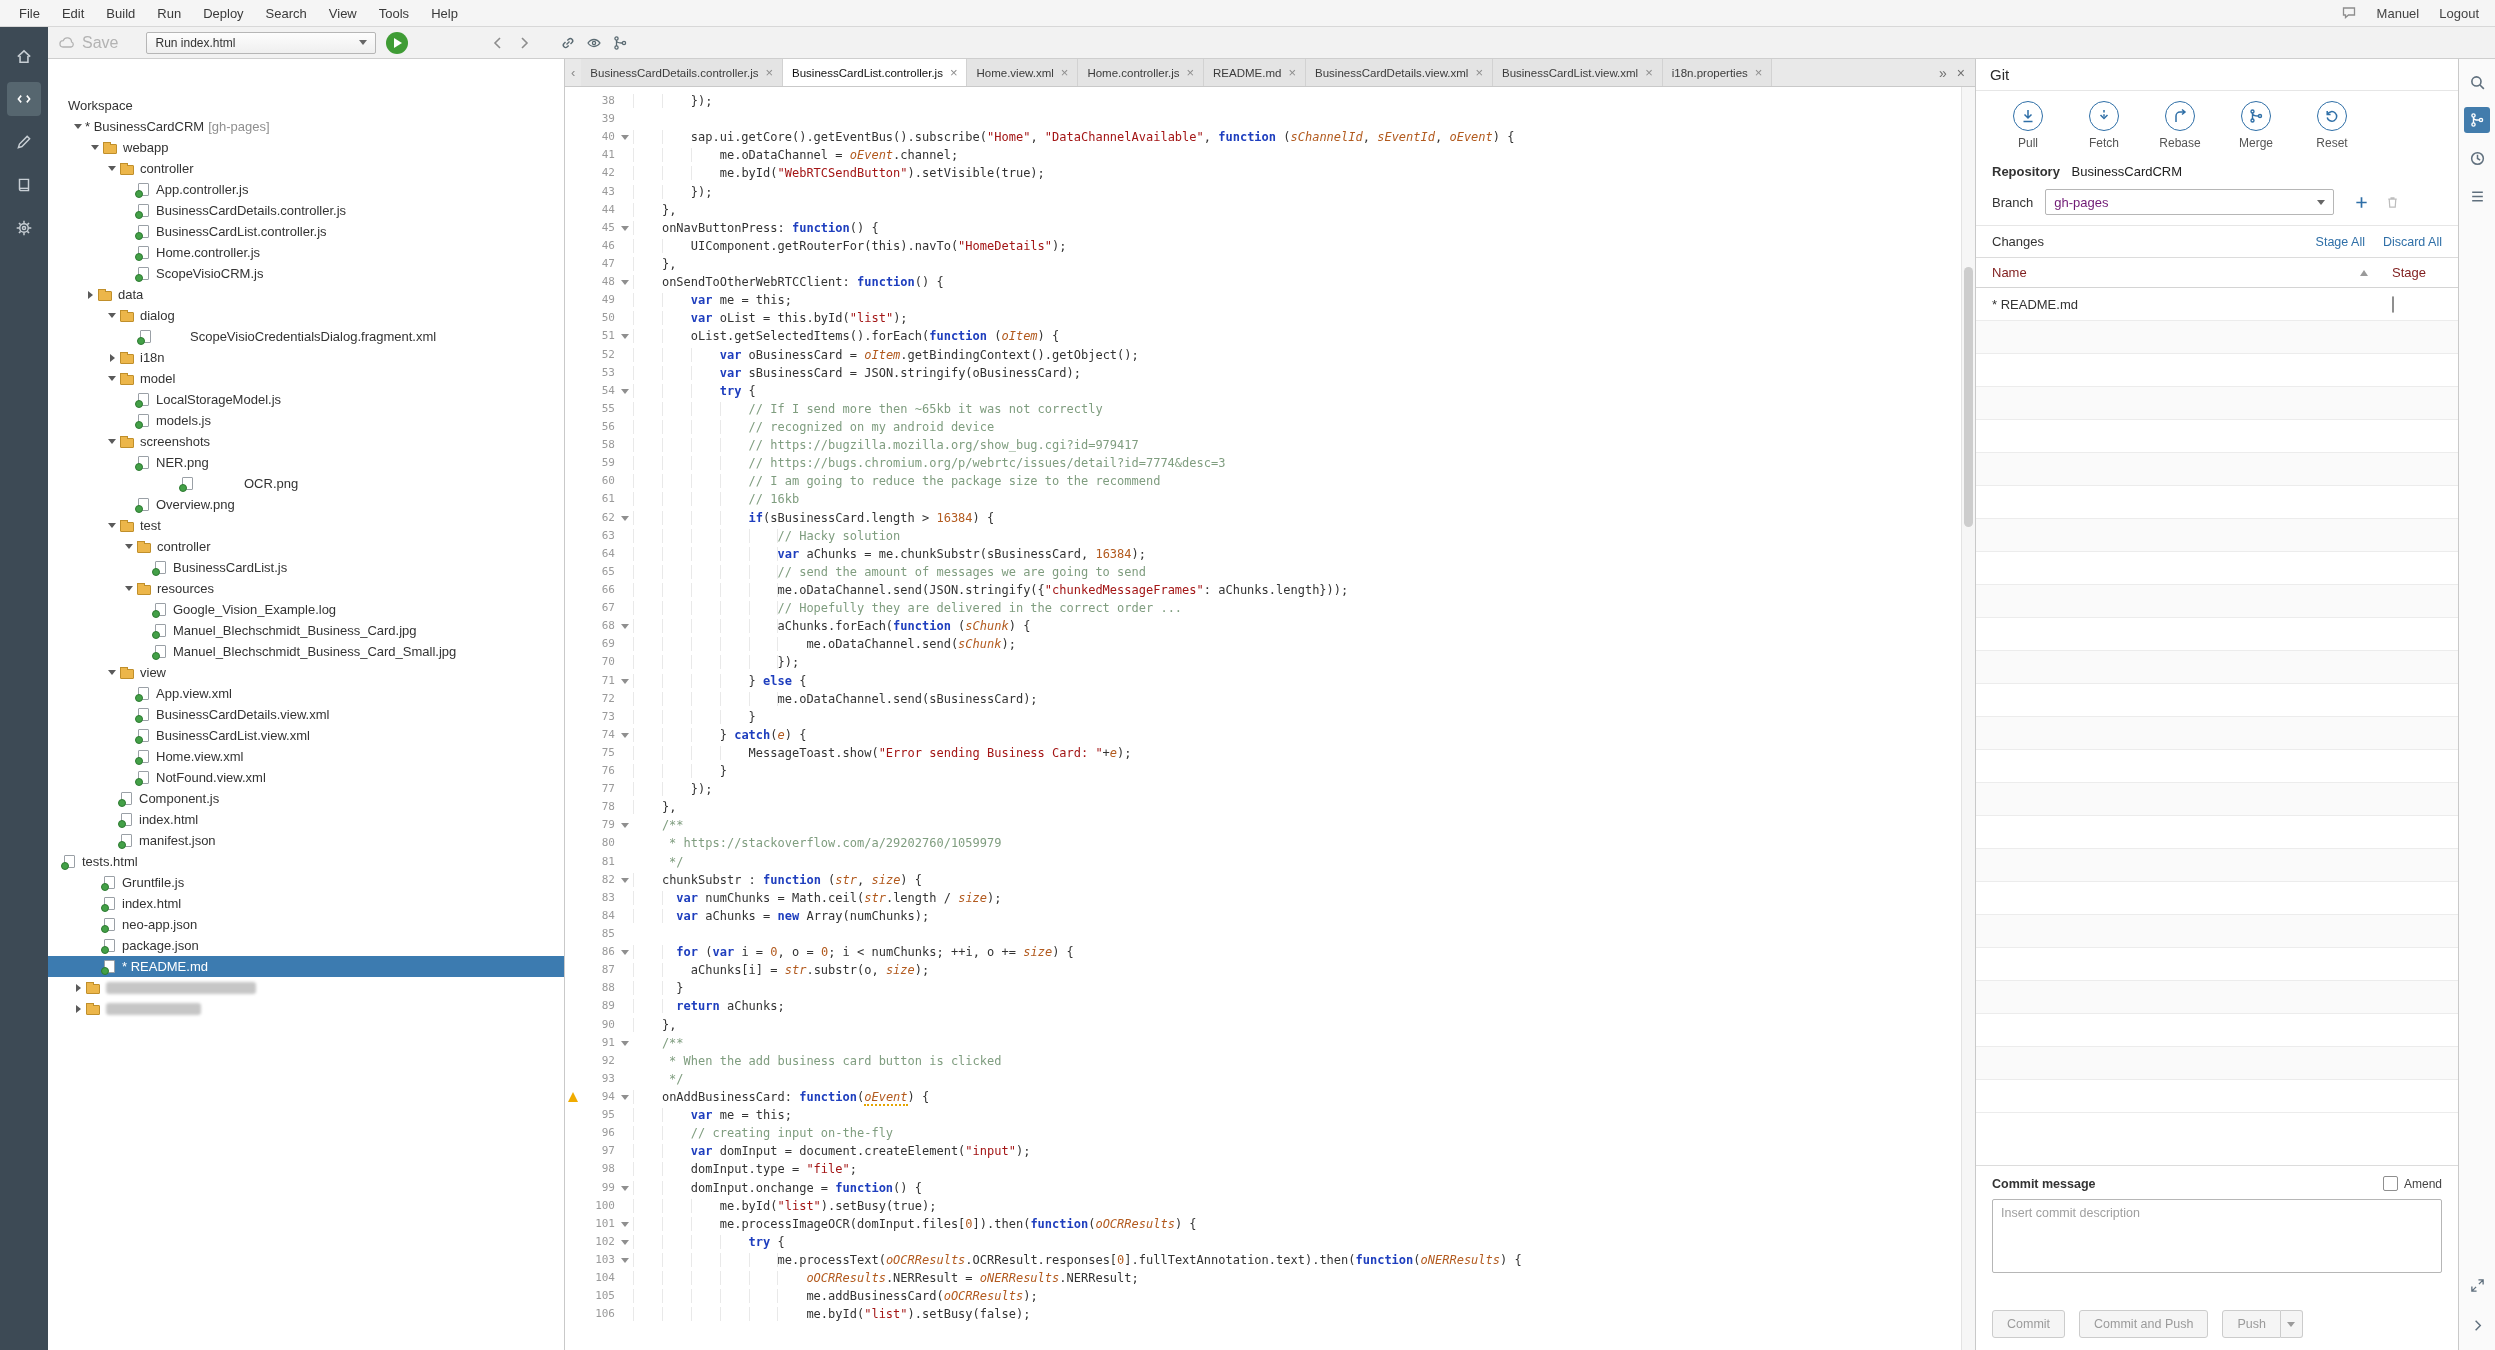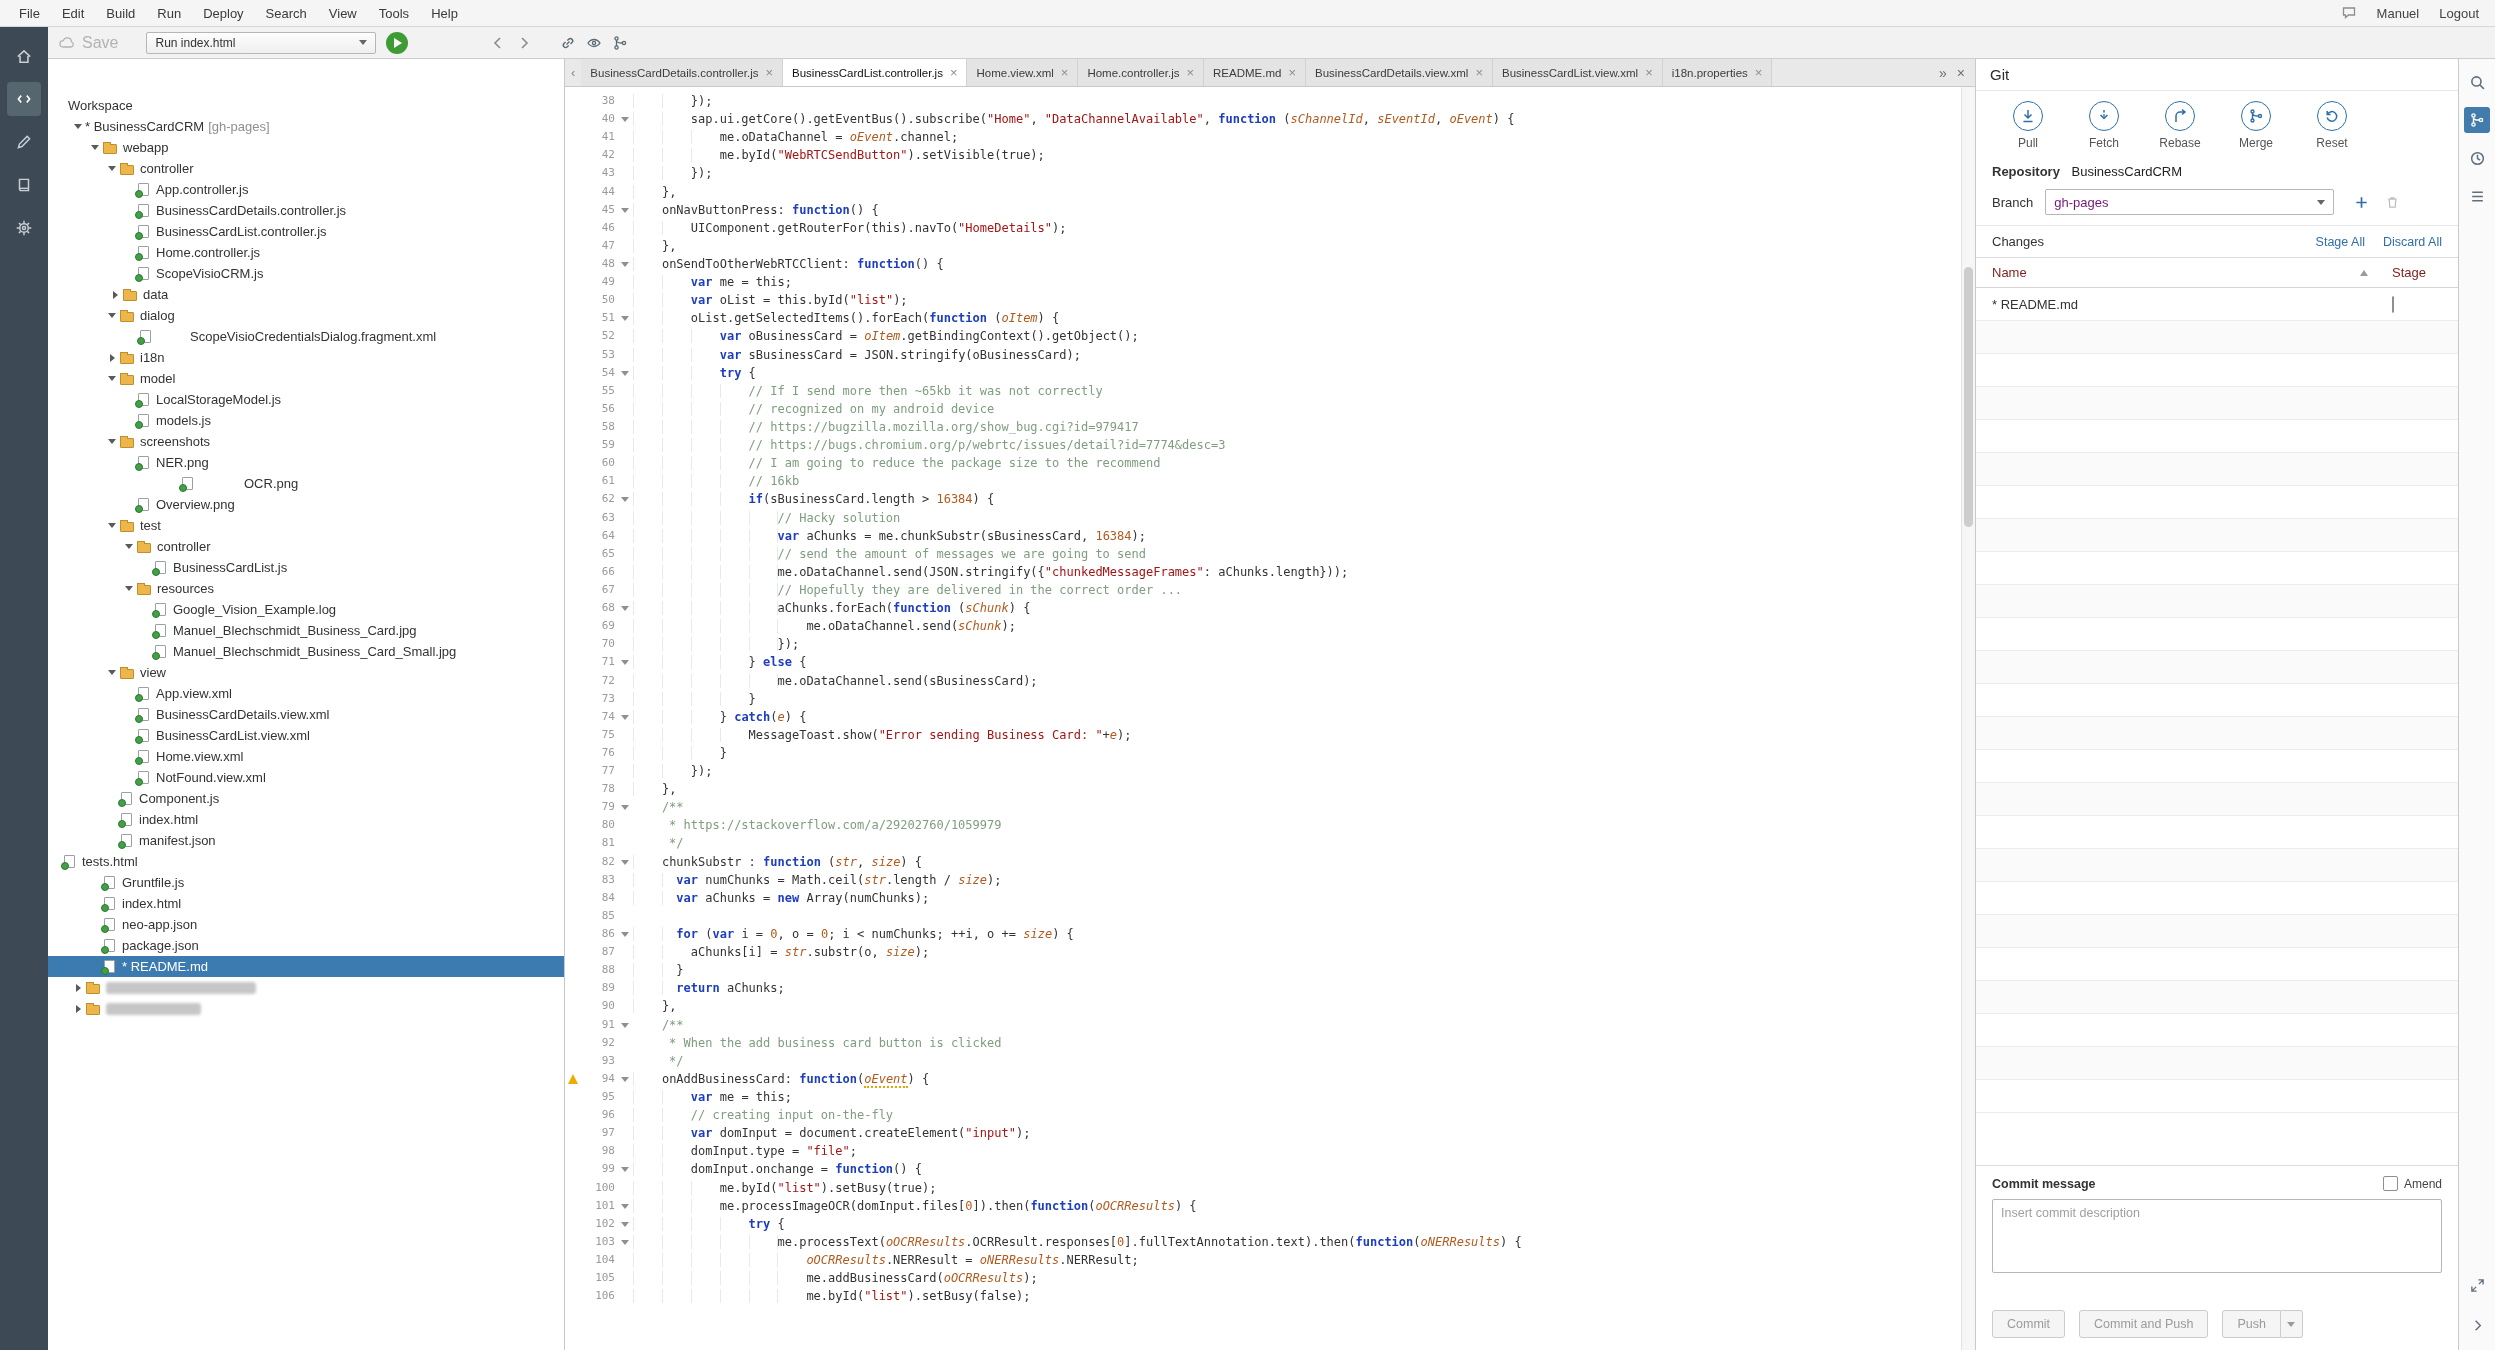--- a/index.html
+++ b/index.html
@@ -267,21 +267,21 @@
           <div class="tree-row" style="padding-left: 74px;">
             <span class="tw"></span>
             <span class="file-ico"></span>
             <span class="tree-label">Home.controller.js</span>
           </div>
           <div class="tree-row" style="padding-left: 74px;">
             <span class="tw"></span>
             <span class="file-ico"></span>
             <span class="tree-label">ScopeVisioCRM.js</span>
           </div>
-          <div class="tree-row" style="padding-left: 60px;">
+          <div class="tree-row" style="padding-left: 35px;">
             <span class="tw arr-closed"></span>
             <span class="folder-ico"></span>
             <span class="tree-label">data</span>
           </div>
           <div class="tree-row" style="padding-left: 57px;">
             <span class="tw arr-open"></span>
             <span class="folder-ico"></span>
             <span class="tree-label">dialog</span>
           </div>
           <div class="tree-row" style="padding-left: 44px; gap: 32px;">
@@ -488,20 +488,21 @@
                 <span class="tab-close">×</span>
               </div>
             </div>
           <div class="tabbar-right">
             <span>»</span>
             <span>×</span>
           </div>
         </div>
         <div class="editor" id="editor-lines">
             <div class="cl"><span class="ann"></span><span class="ln">38</span><span class="fold"></span><span class="src"><span class="ind">        </span>});</span></div>
+            <div class="cl"><span class="ann"></span><span class="ln">39</span><span class="fold"></span><span class="src"></span></div>
             <div class="cl"><span class="ann"></span><span class="ln">40</span><span class="fold has"></span><span class="src"><span class="ind">        </span>sap.ui.getCore().getEventBus().subscribe(<span class="tk-s">"Home"</span>, <span class="tk-s">"DataChannelAvailable"</span>, <span class="tk-k">function</span> (<span class="tk-p">sChannelId</span>, <span class="tk-p">sEventId</span>, <span class="tk-p">oEvent</span>) {</span></div>
             <div class="cl"><span class="ann"></span><span class="ln">41</span><span class="fold"></span><span class="src"><span class="ind">            </span>me.oDataChannel = <span class="tk-p">oEvent</span>.channel;</span></div>
             <div class="cl"><span class="ann"></span><span class="ln">42</span><span class="fold"></span><span class="src"><span class="ind">            </span>me.byId(<span class="tk-s">"WebRTCSendButton"</span>).setVisible(true);</span></div>
             <div class="cl"><span class="ann"></span><span class="ln">43</span><span class="fold"></span><span class="src"><span class="ind">        </span>});</span></div>
             <div class="cl"><span class="ann"></span><span class="ln">44</span><span class="fold"></span><span class="src"><span class="ind">    </span>},</span></div>
             <div class="cl"><span class="ann"></span><span class="ln">45</span><span class="fold has"></span><span class="src"><span class="ind">    </span>onNavButtonPress: <span class="tk-k">function</span>() {</span></div>
             <div class="cl"><span class="ann"></span><span class="ln">46</span><span class="fold"></span><span class="src"><span class="ind">        </span>UIComponent.getRouterFor(this).navTo(<span class="tk-s">"HomeDetails"</span>);</span></div>
             <div class="cl"><span class="ann"></span><span class="ln">47</span><span class="fold"></span><span class="src"><span class="ind">    </span>},</span></div>
             <div class="cl"><span class="ann"></span><span class="ln">48</span><span class="fold has"></span><span class="src"><span class="ind">    </span>onSendToOtherWebRTCClient: <span class="tk-k">function</span>() {</span></div>
             <div class="cl"><span class="ann"></span><span class="ln">49</span><span class="fold"></span><span class="src"><span class="ind">        </span><span class="tk-k">var</span> me = this;</span></div>

